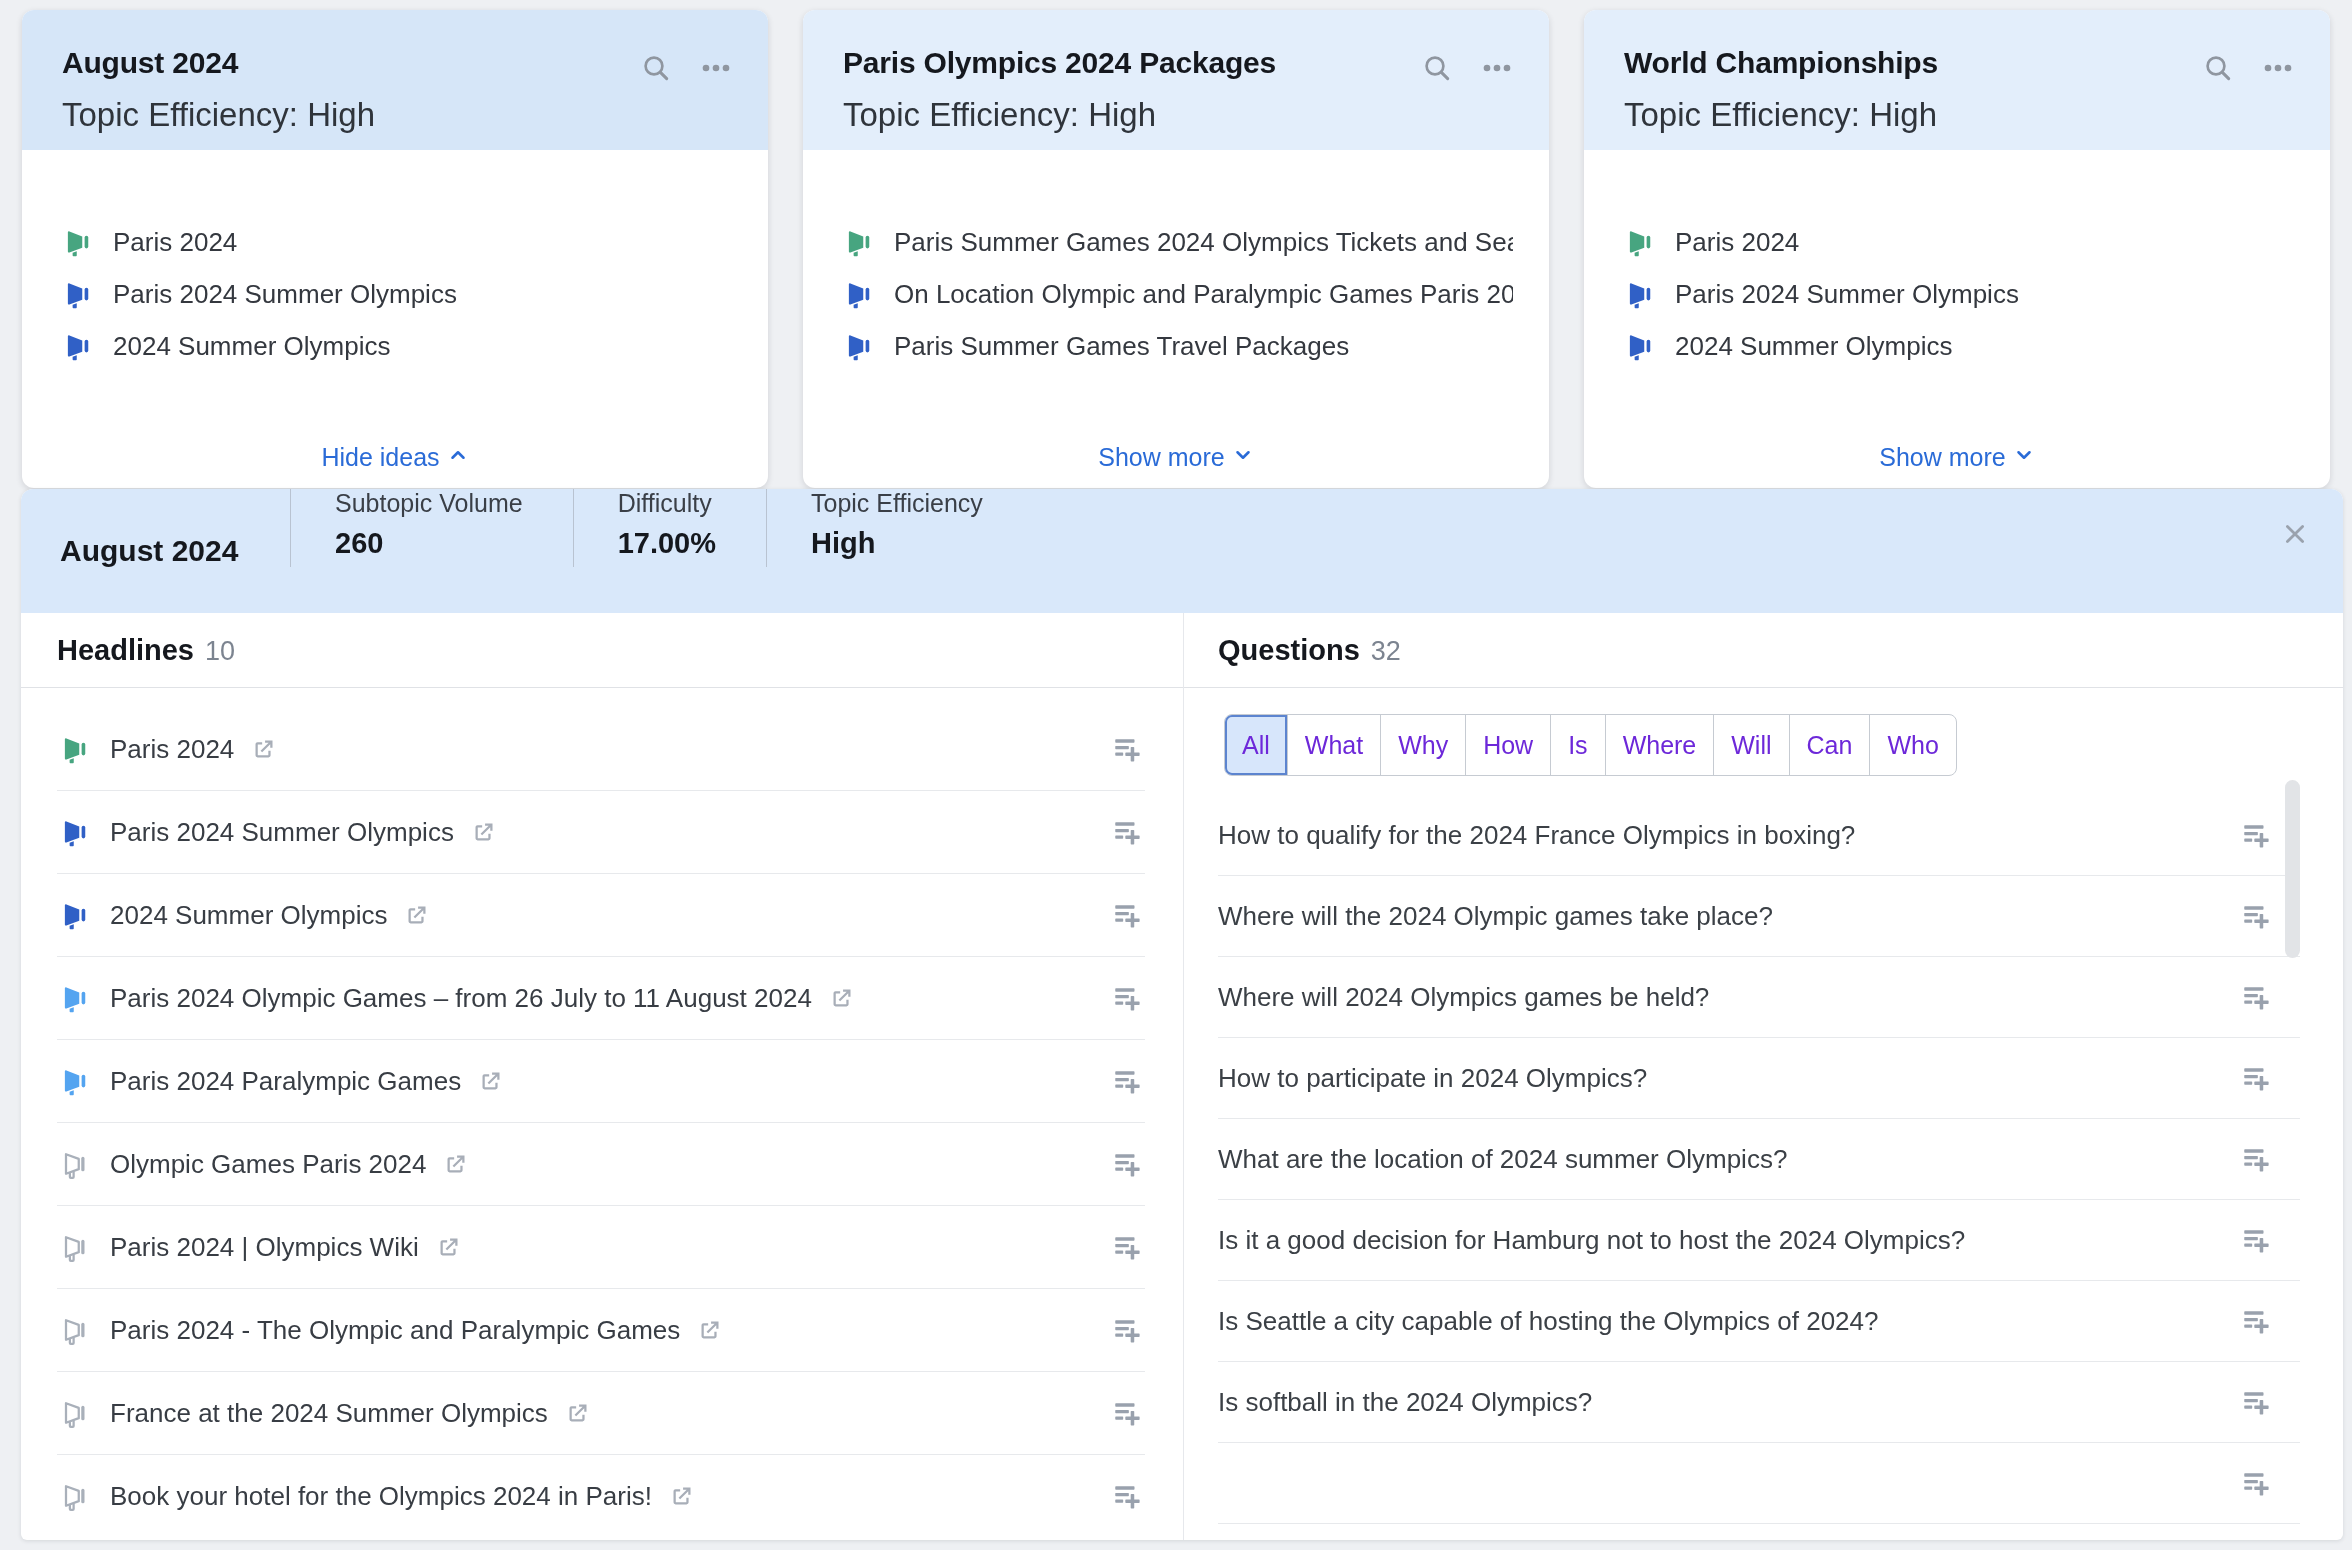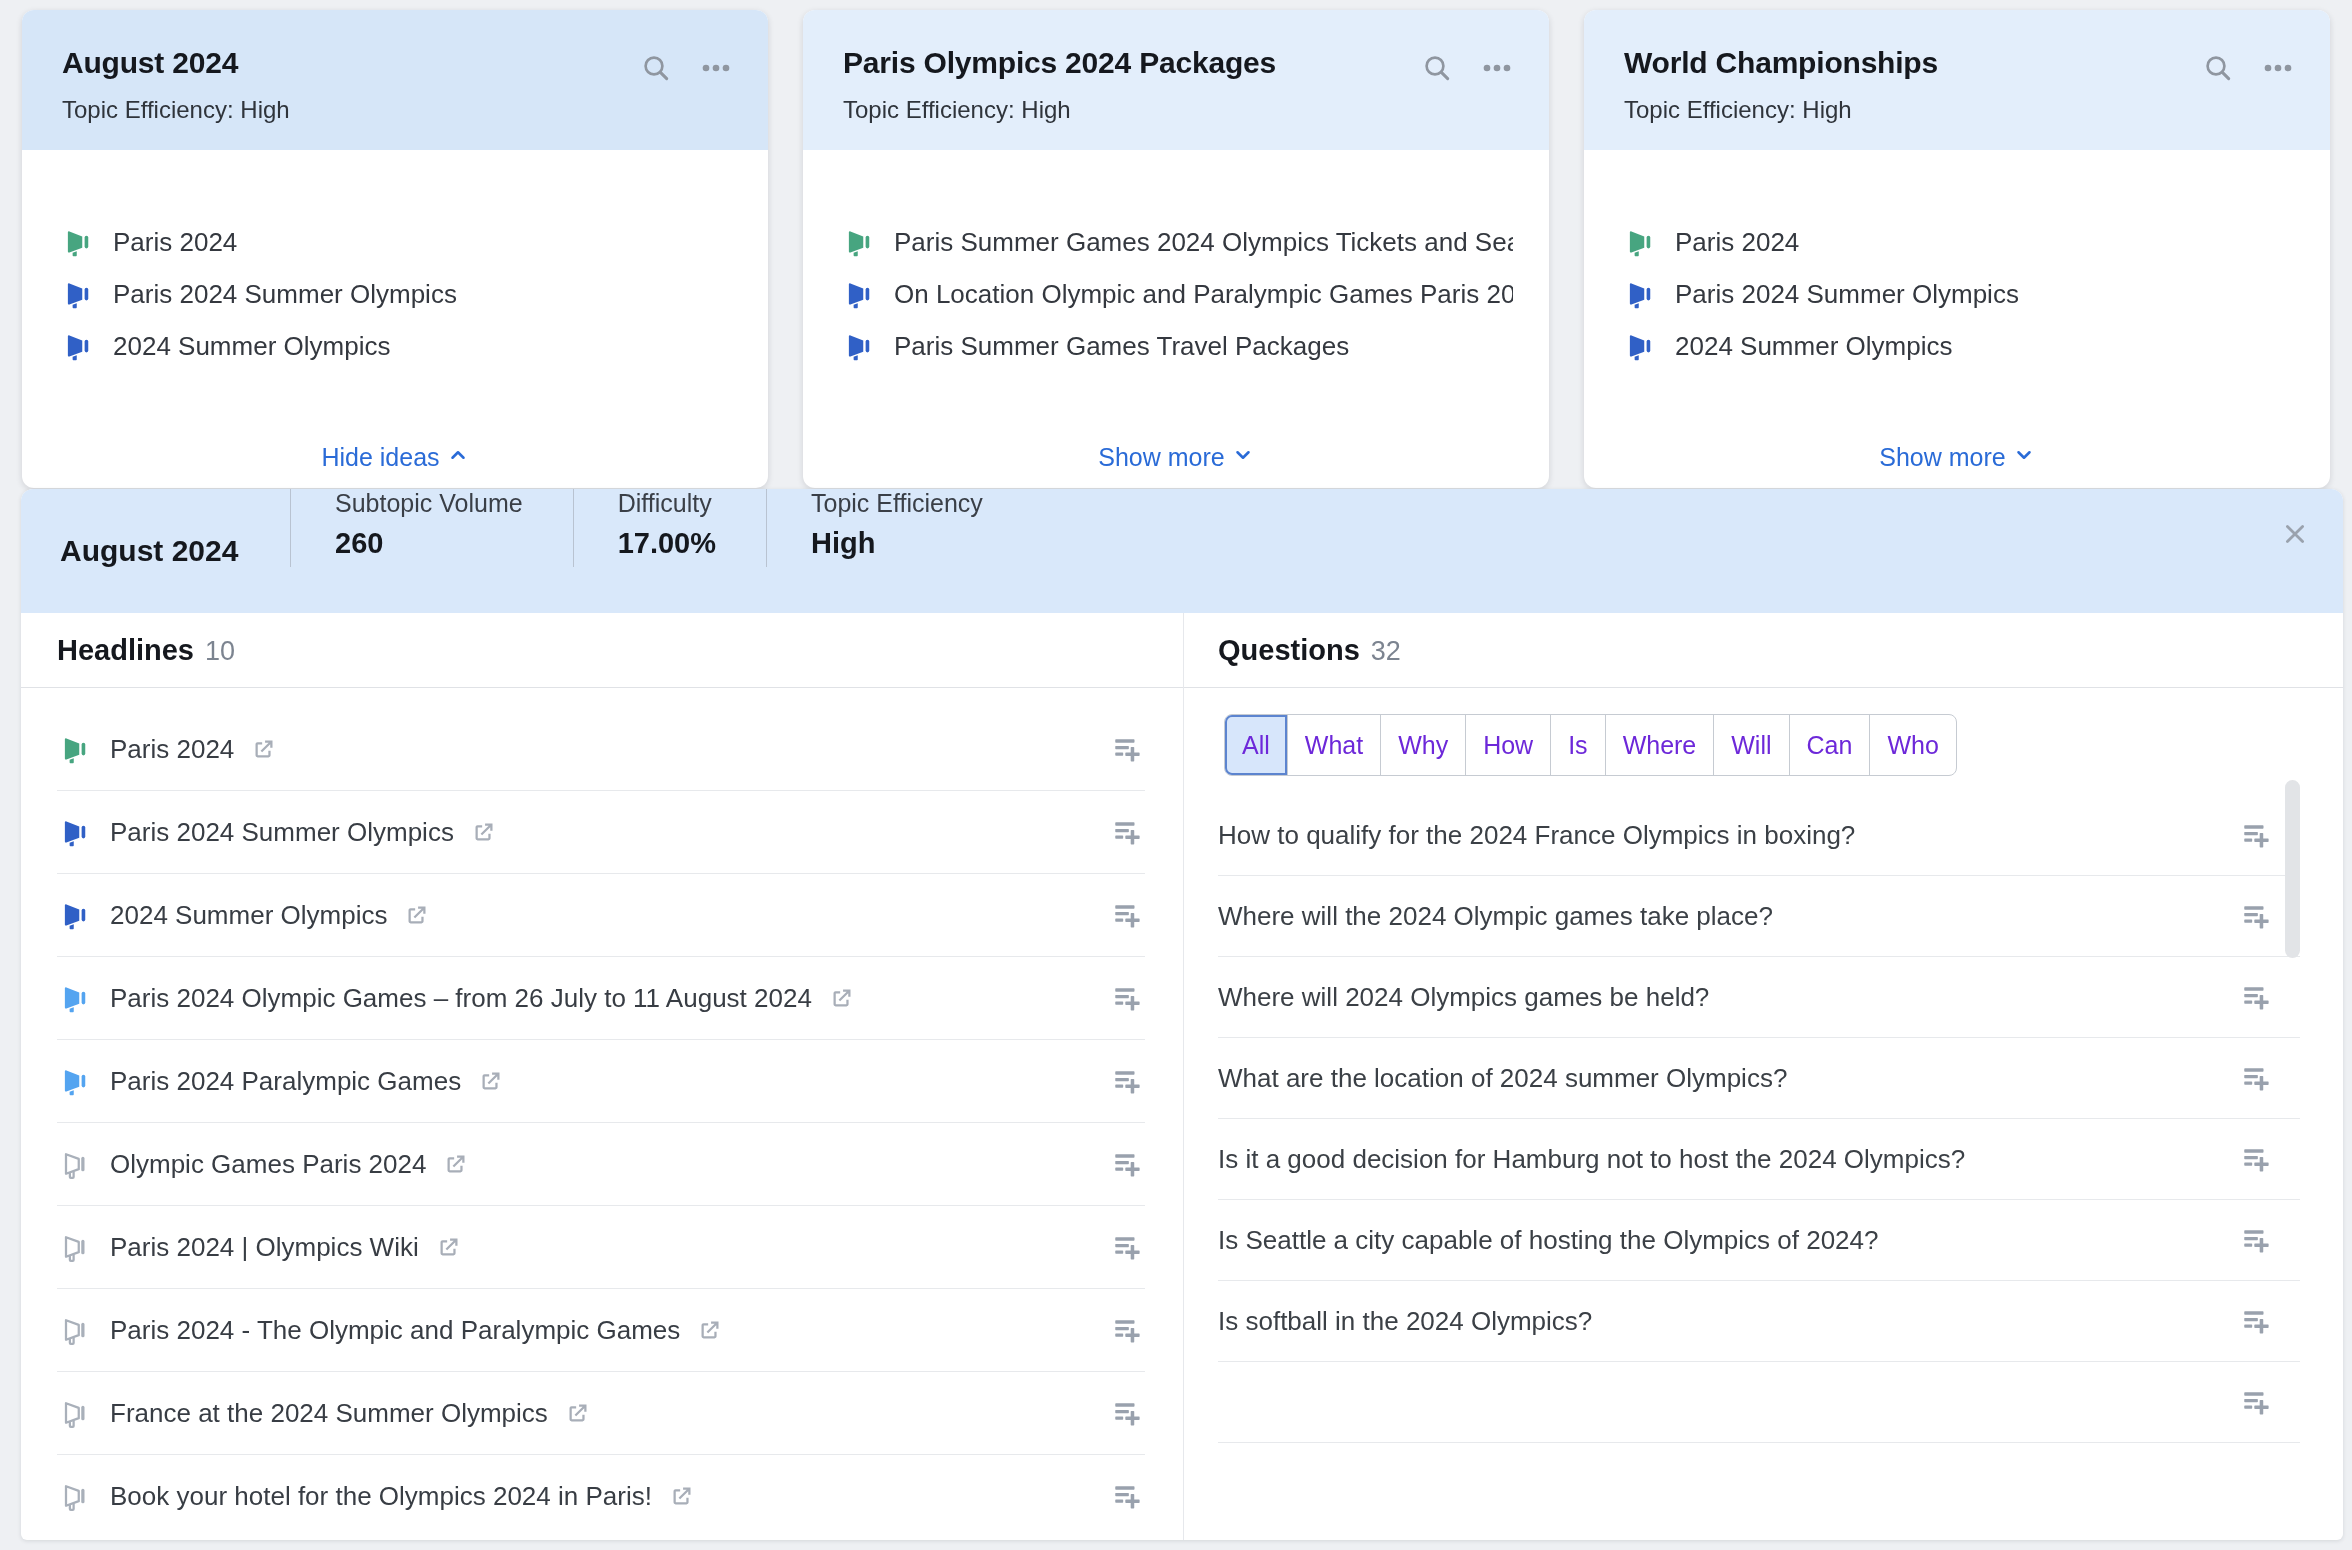--- a/index.html
+++ b/index.html
@@ -9,21 +9,21 @@
     font-family:"Liberation Sans", sans-serif;
     color:#34383f;
   }
   
   .cards-row{position:absolute;left:22px;top:10px;width:2308px;display:flex;gap:35px;}
   .card{flex:1;height:478px;background:#fff;border-radius:12px;overflow:hidden;position:relative;
         box-shadow:0 2px 6px rgba(25,30,40,.14);}
   .card-header{height:140px;box-sizing:border-box;padding:36px 40px 0;background:var(--card-header);position:relative;}
   .card.selected .card-header{background:var(--selected-card-header);}
   .card-title{font-size:30px;font-weight:700;color:#15181e;letter-spacing:-.2px;}
-  .card-sub{margin-top:16px;font-size:24px;color:#2f343b;}
+  .card-sub{margin-top:16px;font-size:33px;color:#2f343b;}
   .card-actions{position:absolute;top:42px;right:36px;display:flex;gap:28px;align-items:center;}
   .icon-btn{width:32px;height:32px;color:#8f96a0;cursor:pointer;}
   .card-items{padding:66px 36px 0 44px;display:flex;flex-direction:column;}
   .card-item{height:52px;display:flex;align-items:center;gap:17px;font-size:26px;color:#34383f;
              white-space:nowrap;overflow:hidden;}
   .mega{width:30px;height:30px;flex:none;}
   .card-footer{position:absolute;left:0;right:0;bottom:16px;display:flex;justify-content:center;
                gap:7px;font-size:25px;color:var(--link-blue);cursor:pointer;}
   .chev{width:22px;height:22px;color:var(--link-blue);}
   
@@ -534,20 +534,32 @@
       <span style="display:block;width:100%;height:100%;"><svg viewBox="0 0 24 24" width="100%" height="100%" fill="currentColor">
                   <rect x="3" y="5.2" width="13.6" height="2.4" rx="0.5"></rect>
                   <rect x="3" y="9.8" width="9.6" height="2.4" rx="0.5"></rect>
                   <rect x="3" y="14.4" width="5.6" height="2.4" rx="0.5"></rect>
                   <rect x="13.9" y="10.6" width="2.5" height="10.2" rx="0.5"></rect>
                   <rect x="10.1" y="14.4" width="10.1" height="2.5" rx="0.5"></rect>
                 </svg></span>
     </span>
   </div>
           <div class="q-row">
+    <span class="q-text">How to participate in 2024 Olympics?</span>
+    <span class="add-btn">
+      <span style="display:block;width:100%;height:100%;"><svg viewBox="0 0 24 24" width="100%" height="100%" fill="currentColor">
+                  <rect x="3" y="5.2" width="13.6" height="2.4" rx="0.5"></rect>
+                  <rect x="3" y="9.8" width="9.6" height="2.4" rx="0.5"></rect>
+                  <rect x="3" y="14.4" width="5.6" height="2.4" rx="0.5"></rect>
+                  <rect x="13.9" y="10.6" width="2.5" height="10.2" rx="0.5"></rect>
+                  <rect x="10.1" y="14.4" width="10.1" height="2.5" rx="0.5"></rect>
+                </svg></span>
+    </span>
+  </div>
+          <div class="q-row">
     <span class="q-text">What are the location of 2024 summer Olympics?</span>
     <span class="add-btn">
       <span style="display:block;width:100%;height:100%;"><svg viewBox="0 0 24 24" width="100%" height="100%" fill="currentColor">
                   <rect x="3" y="5.2" width="13.6" height="2.4" rx="0.5"></rect>
                   <rect x="3" y="9.8" width="9.6" height="2.4" rx="0.5"></rect>
                   <rect x="3" y="14.4" width="5.6" height="2.4" rx="0.5"></rect>
                   <rect x="13.9" y="10.6" width="2.5" height="10.2" rx="0.5"></rect>
                   <rect x="10.1" y="14.4" width="10.1" height="2.5" rx="0.5"></rect>
                 </svg></span>
     </span>

